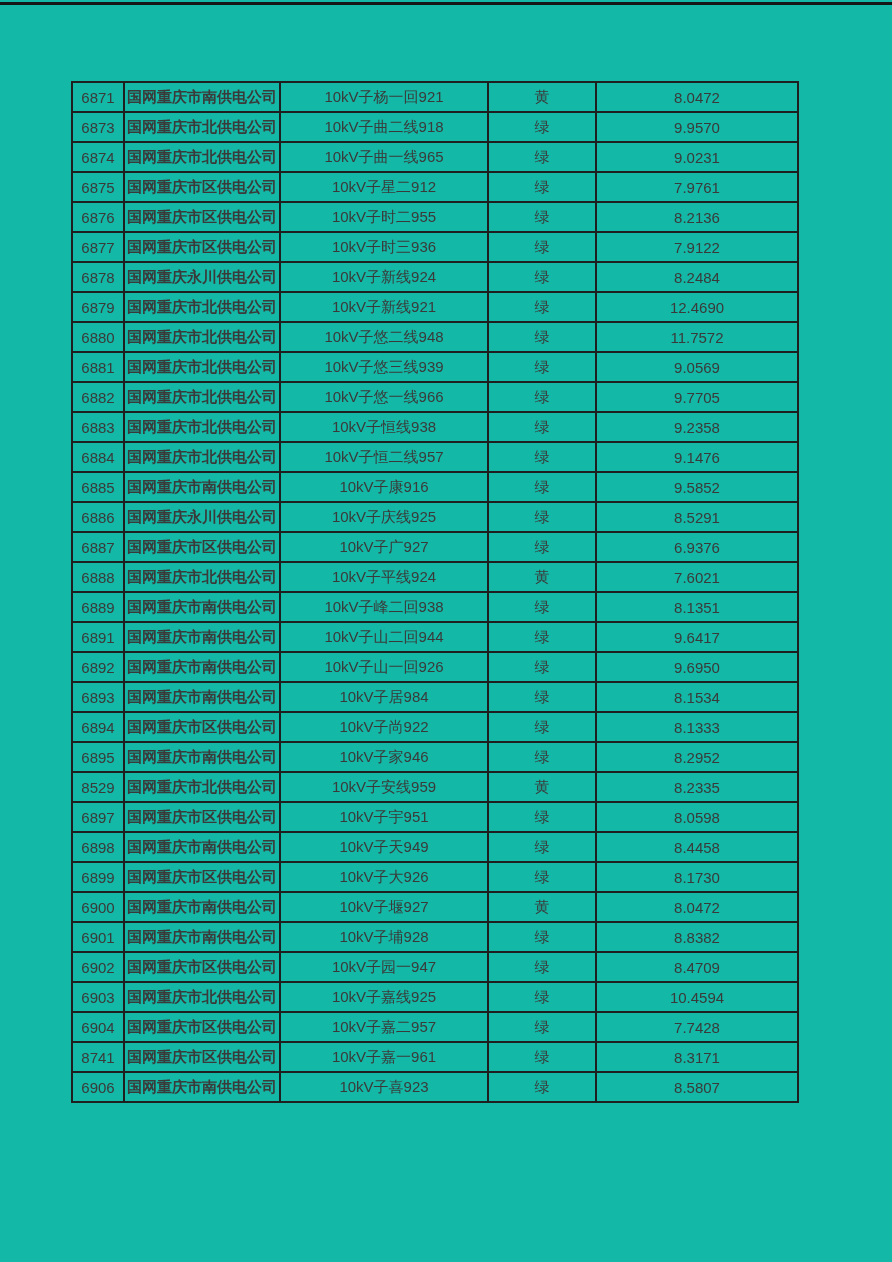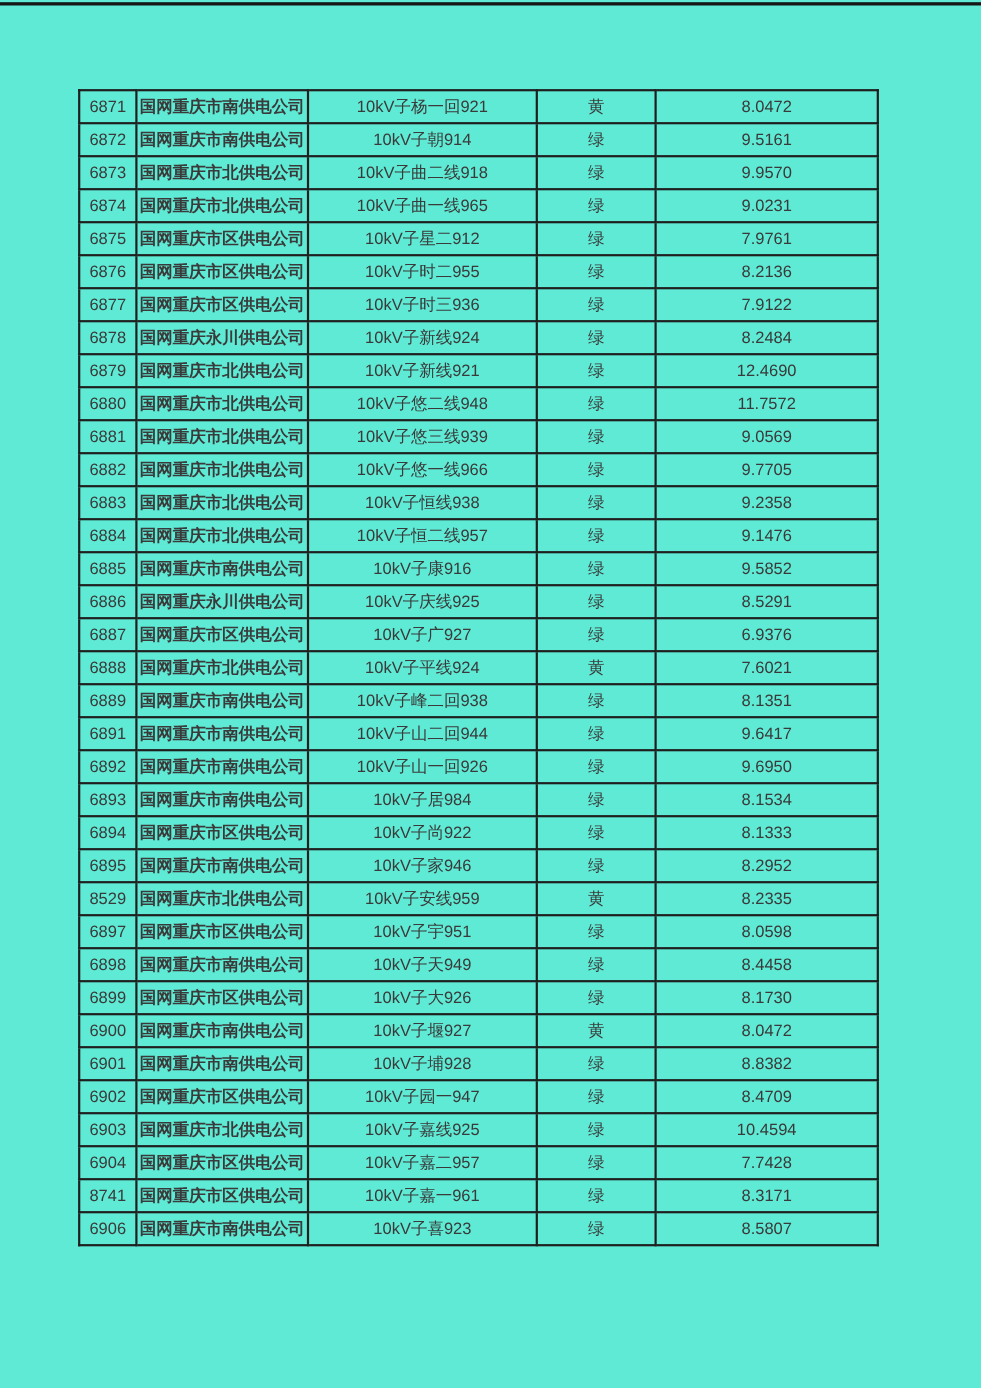--- a/index.html
+++ b/index.html
@@ -4,21 +4,21 @@
 <style>
   html, body {
     margin: 0;
     padding: 0;
     background: #f5f5f5;
   }
   .page {
     position: relative;
     width: 892px;
     height: 1262px;
-    background: #5eead4;
+    background: #14b8a6;
     overflow: hidden;
     font-family: "Liberation Sans", "DejaVu Sans", sans-serif;
   }
   .top-rule {
     position: absolute;
     top: 2px;
     left: 0;
     width: 892px;
     height: 3px;
     background: #161616;
@@ -63,27 +63,20 @@
     </colgroup>
     <tbody id="table-body">
         <tr>
           <td class="col-id">6871</td>
           <td class="col-company">国网重庆市南供电公司</td>
           <td class="col-line">10kV子杨一回921</td>
           <td class="col-color">黄</td>
           <td class="col-value">8.0472</td>
         </tr>
         <tr>
-          <td class="col-id">6872</td>
-          <td class="col-company">国网重庆市南供电公司</td>
-          <td class="col-line">10kV子朝914</td>
-          <td class="col-color">绿</td>
-          <td class="col-value">9.5161</td>
-        </tr>
-        <tr>
           <td class="col-id">6873</td>
           <td class="col-company">国网重庆市北供电公司</td>
           <td class="col-line">10kV子曲二线918</td>
           <td class="col-color">绿</td>
           <td class="col-value">9.9570</td>
         </tr>
         <tr>
           <td class="col-id">6874</td>
           <td class="col-company">国网重庆市北供电公司</td>
           <td class="col-line">10kV子曲一线965</td>

